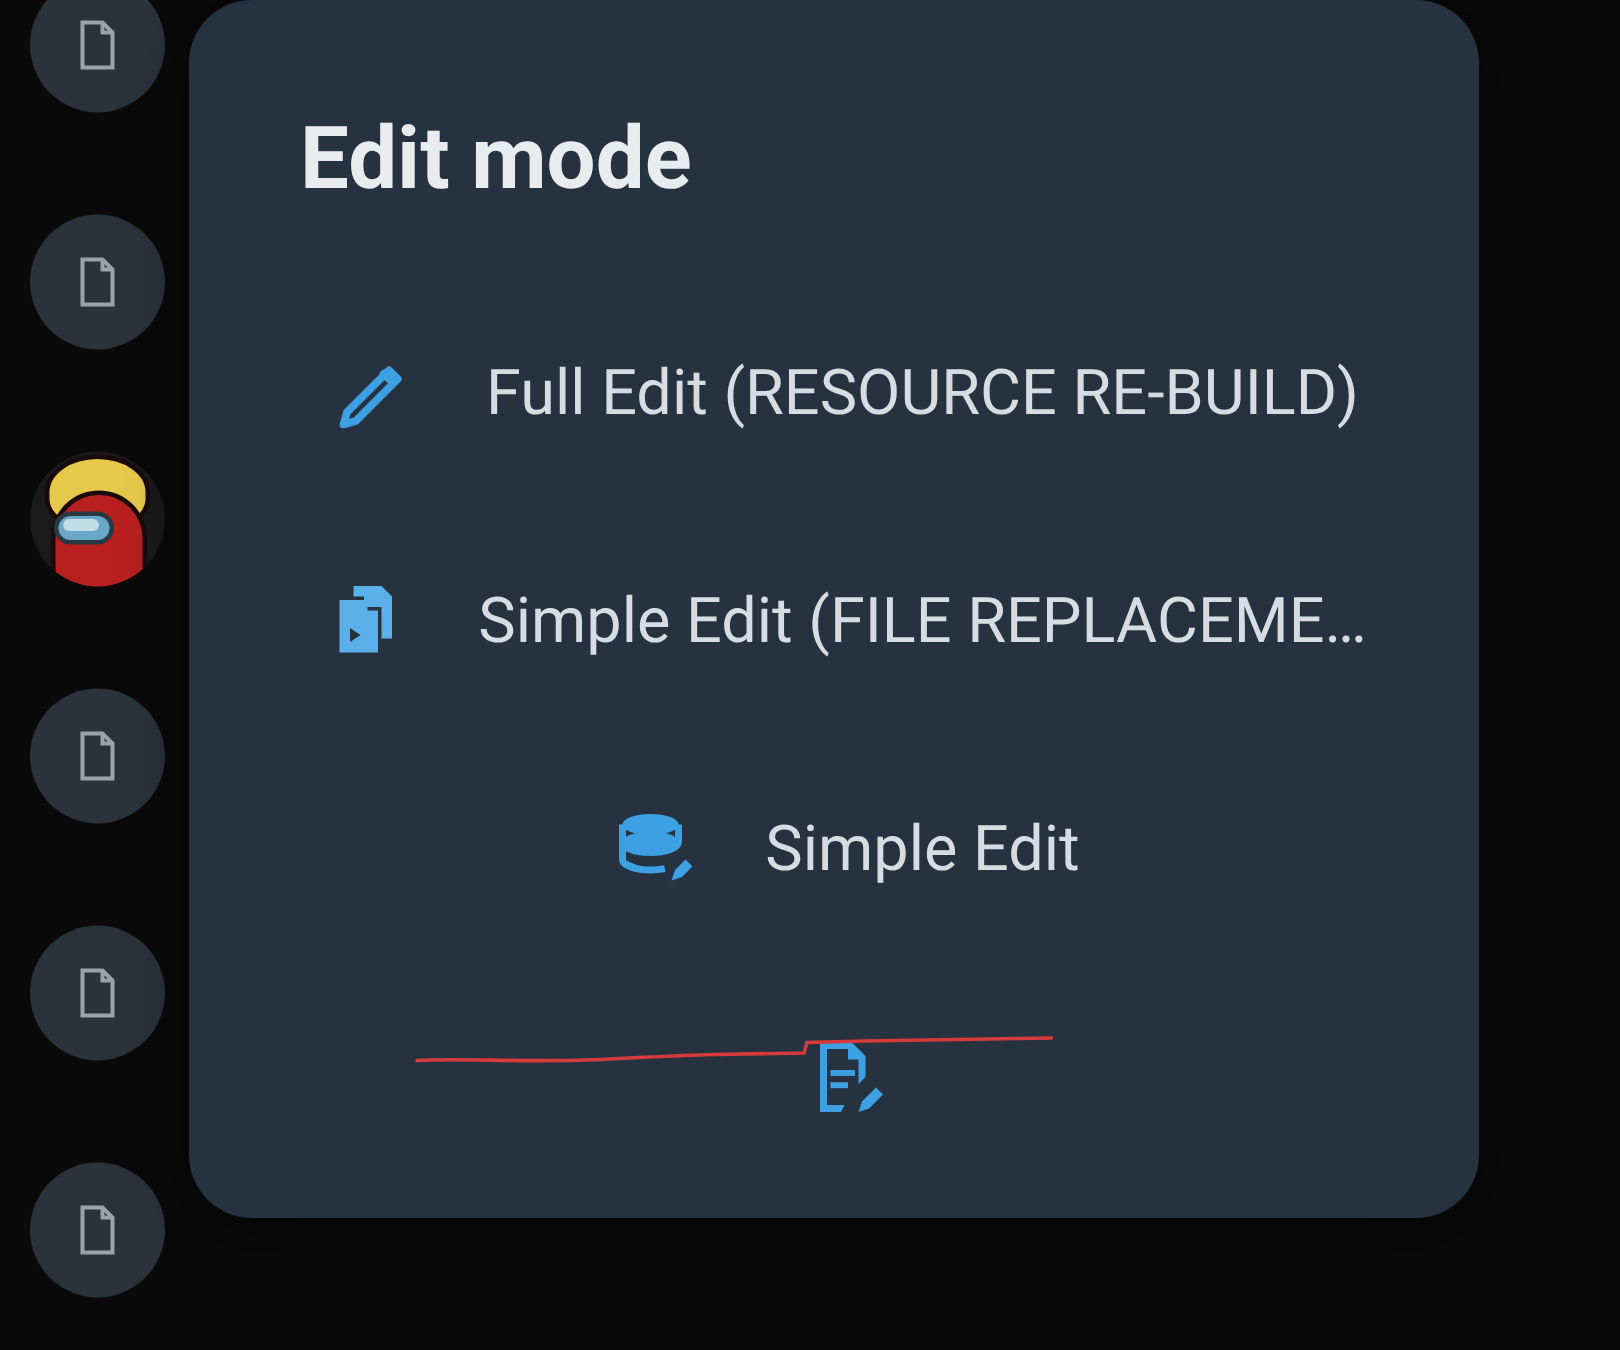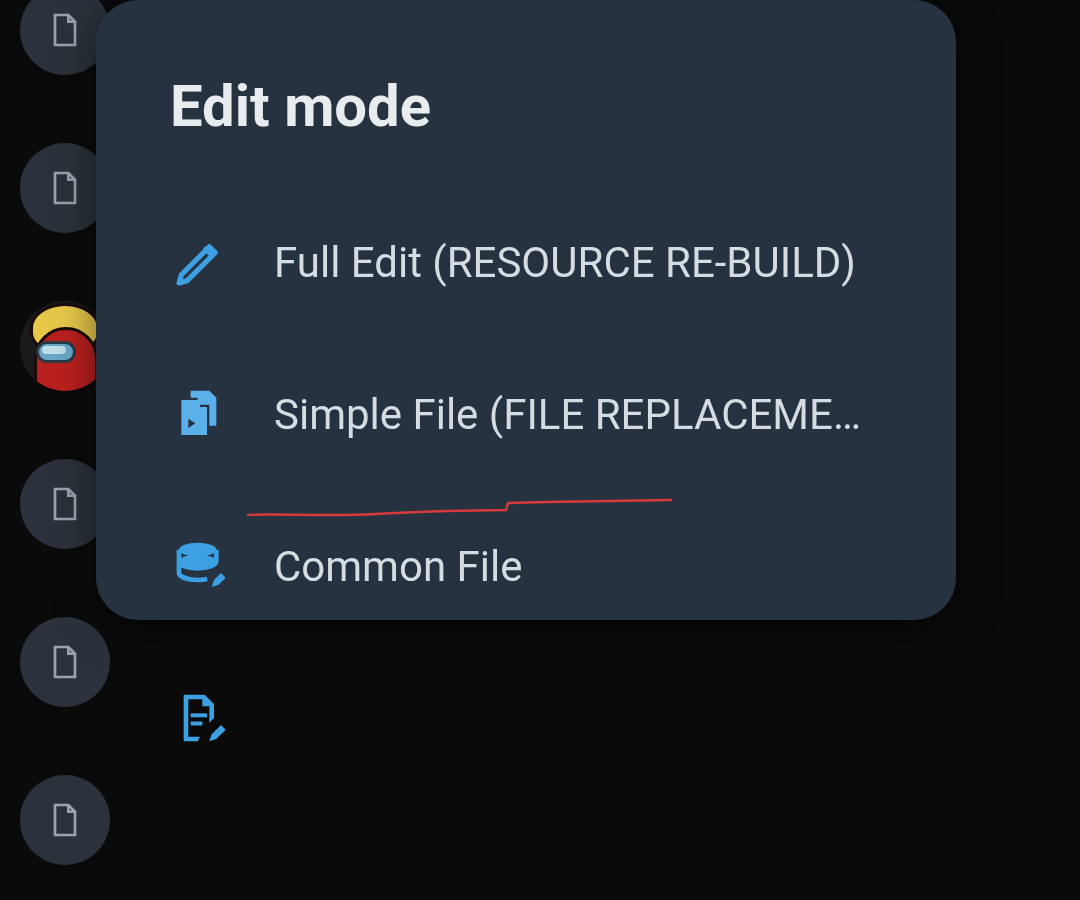--- a/index.html
+++ b/index.html
@@ -83,39 +83,40 @@
       width: 70px;
       height: 50px;
       left: 10px;
       top: 2px;
       border-radius: 50% 50% 40% 40%;
       background: #e6c84a;
       border: 3px solid #1a0a0a;
     }
     .dialog {
       position: absolute;
-      left: 96px;
+      left: 126px;
       top: 0;
       width: 860px;
-      height: 620px;
+      height: 812px;
       background: #263240;
       border-radius: 42px;
       padding: 72px 60px 40px 74px;
       box-shadow: 0 8px 40px rgba(0,0,0,0.5);
     }
     .dialog-title {
       color: #e8ecef;
       font-size: 58px;
       font-weight: 700;
       margin-bottom: 92px;
     }
     .menu-list {
       display: flex;
       flex-direction: column;
       gap: 92px;
+      align-items: center;
     }
     .menu-item {
       display: flex;
       align-items: center;
       gap: 44px;
       cursor: pointer;
     }
     .menu-icon {
       width: 60px;
       height: 60px;
@@ -209,36 +210,36 @@
     </div>
 
     <div class="menu-item">
       <span class="menu-icon">
         <svg viewBox="0 0 24 24" fill="#5cb0ea">
           <path d="M8 2h8l3 3v12h-3V8h-5V5H8V2z"></path>
           <path d="M4 6h8l3 3v12H4V6zm8 0v3h3l-3-3z" fill="#5cb0ea"></path>
           <path d="M7 14l3 2-3 2v-4z" fill="#263240"></path>
         </svg>
       </span>
-      <span class="menu-label">Simple File (FILE REPLACEME…</span>
+      <span class="menu-label">Simple Edit (FILE REPLACEME…</span>
     </div>
 
     <div class="menu-item">
       <span class="menu-icon">
         <svg viewBox="0 0 24 24" fill="#3da0e3">
           <ellipse cx="11" cy="5" rx="8" ry="3"></ellipse>
           <path d="M3 5v5c0 1.7 3.6 3 8 3s8-1.3 8-3V5" fill="none" stroke="#3da0e3" stroke-width="2"></path>
           <path d="M3 10v5c0 1.7 3.6 3 8 3 1.5 0 2.9-.15 4.1-.4" fill="none" stroke="#3da0e3" stroke-width="2"></path>
           <ellipse cx="11" cy="10" rx="8" ry="3"></ellipse>
           <path d="M3 10c0 1.7 3.6 3 8 3s8-1.3 8-3"></path>
           <path d="M3 15c0 1.7 3.6 3 8 3"></path>
           <path d="M17 21l1-3 3-3 2 2-3 3-3 1z"></path>
         </svg>
       </span>
-      <span class="menu-label">Common File</span>
+      <span class="menu-label">Simple Edit</span>
     </div>
 
     <div class="menu-item">
       <span class="menu-icon">
         <svg viewBox="0 0 24 24" fill="#3da0e3">
           <path d="M5 2h9l4 4v6l-2 2V7h-3V4H7v16h5l-1 2H5V2z"></path>
           <rect x="8" y="10" width="7" height="1.7"></rect>
           <rect x="8" y="13.5" width="5" height="1.7"></rect>
           <path d="M16 22l1-3 4-4 2 2-4 4-3 1z"></path>
         </svg>

